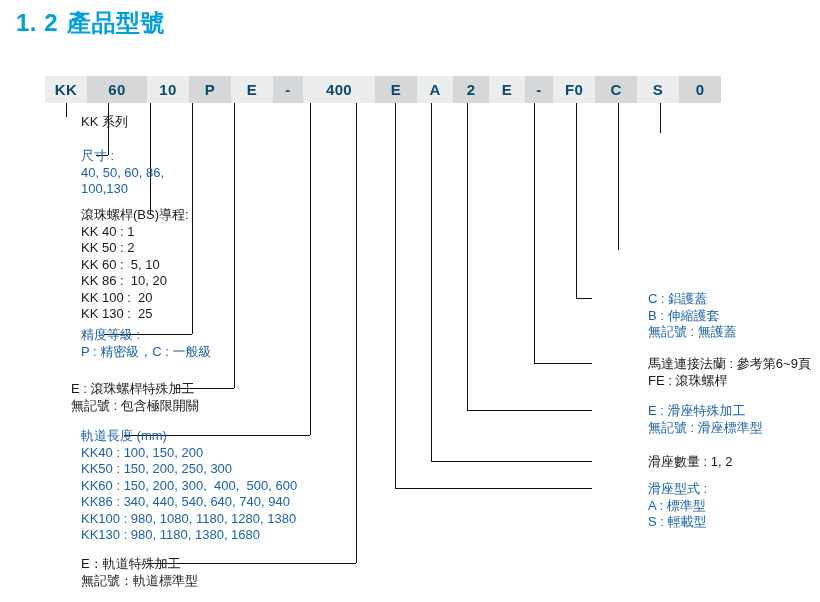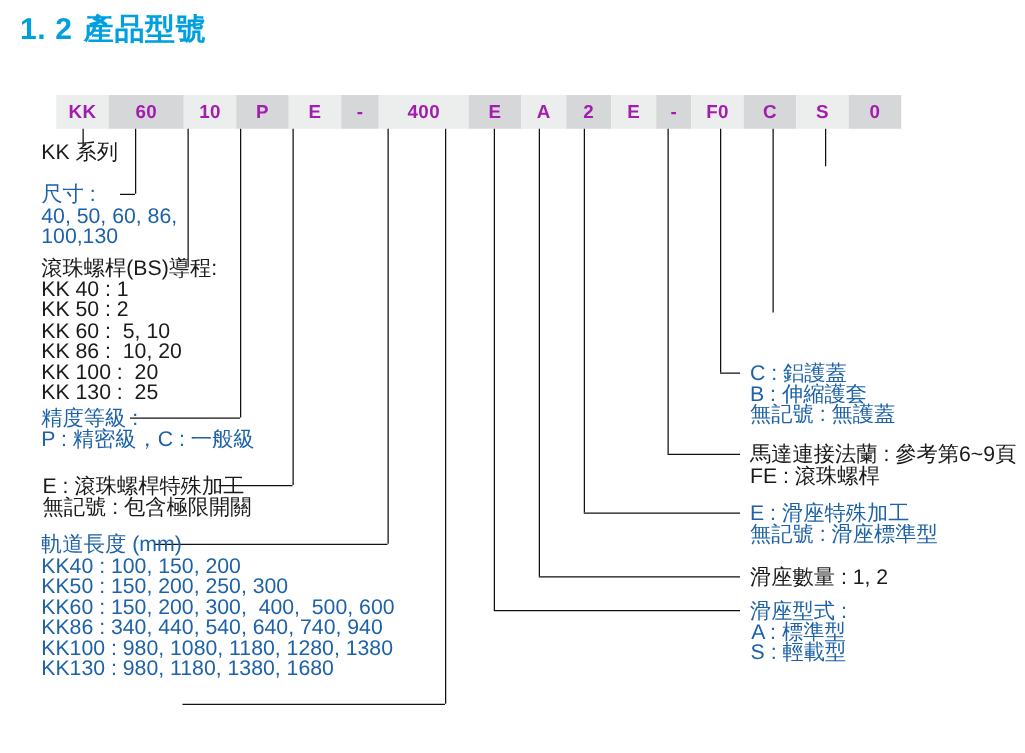--- a/index.html
+++ b/index.html
@@ -38,21 +38,21 @@
     left: 45px;
     top: 76px;
     height: 27px;
     display: flex;
     align-items: stretch;
   }
   .code-cell {
     display: flex;
     align-items: center;
     justify-content: center;
-    color: #a21caf;
+    color: #0c4a6e;
     font-weight: bold;
     font-size: 15px;
     letter-spacing: 0.3px;
   }
   .code-cell.lite { background: #eceded; }
   .code-cell.dark { background: #d5d7d8; }
 
   
   .vline {
     position: absolute;
@@ -61,23 +61,24 @@
   }
   .hline {
     position: absolute;
     height: 1px;
     background: #111111;
   }
 
   
   .note {
     position: absolute;
-    font-size: 17px;
+    font-size: 13px;
     line-height: 16.5px;
     white-space: pre;
+    margin-left: 48px;
   }
   .note.blue { color: #1d62a8; }
   .note.dark { color: #1a1a1a; }
   .note .row { white-space: pre; }
 </style>
 </head>
 <body>
 
 <div id="page">
 
@@ -134,30 +135,31 @@
     </div>
 
   <div class="note dark" style="left:33px; top:114px;"><div class="row">KK 系列</div></div>
 
   <div class="note blue" style="left:33px; top:148px;"><div class="row">尺寸 :</div><div class="row">40, 50, 60, 86,</div><div class="row">100,130</div></div>
 
   <div class="note dark" style="left:33px; top:207px;"><div class="row">滾珠螺桿(BS)導程:</div><div class="row">KK 40 : 1</div><div class="row">KK 50 : 2</div><div class="row">KK 60 :  5, 10</div><div class="row">KK 86 :  10, 20</div><div class="row">KK 100 :  20</div><div class="row">KK 130 :  25</div></div>
 
   <div class="note blue" style="left:33px; top:327px;"><div class="row">精度等級 :</div><div class="row">P : 精密級，C : 一般級</div></div>
 
-  <div class="note dark" style="left:34px; top:381px;"><div class="row">E : 滾珠螺桿特殊加工</div><div class="row">無記號 : 包含極限開關</div></div>
+  <div class="note dark" style="left:23px; top:381px;"><div class="row">E : 滾珠螺桿特殊加工</div><div class="row">無記號 : 包含極限開關</div></div>
 
   <div class="note blue" style="left:33px; top:428px;"><div class="row">軌道長度 (mm)</div><div class="row">KK40 : 100, 150, 200</div><div class="row">KK50 : 150, 200, 250, 300</div><div class="row">KK60 : 150, 200, 300,  400,  500, 600</div><div class="row">KK86 : 340, 440, 540, 640, 740, 940</div><div class="row">KK100 : 980, 1080, 1180, 1280, 1380</div><div class="row">KK130 : 980, 1180, 1380, 1680</div></div>
 
+  <div class="note dark" style="left:33px; top:556px;"><div class="row">E：軌道特殊加工</div><div class="row">無記號：軌道標準型</div></div>
 
 
 
   <div class="note blue" style="left:600px; top:291px;"><div class="row">C : 鋁護蓋</div><div class="row">B : 伸縮護套</div><div class="row">無記號 : 無護蓋</div></div>
 
   <div class="note dark" style="left:600px; top:356px;"><div class="row">馬達連接法蘭 : 參考第6~9頁</div><div class="row">FE : 滾珠螺桿</div></div>
 
   <div class="note blue" style="left:600px; top:403px;"><div class="row">E : 滑座特殊加工</div><div class="row">無記號 : 滑座標準型</div></div>
 
   <div class="note dark" style="left:600px; top:454px;"><div class="row">滑座數量 : 1, 2</div></div>
 
-  <div class="note blue" style="left:600px; top:481px;text-align:center;"><div class="row">滑座型式 :</div><div class="row">A : 標準型</div><div class="row">S : 輕載型</div></div>
+  <div class="note blue" style="left:600px; top:481px;"><div class="row">滑座型式 :</div><div class="row">A : 標準型</div><div class="row">S : 輕載型</div></div>
 
 </div>
 
 </body></html>

